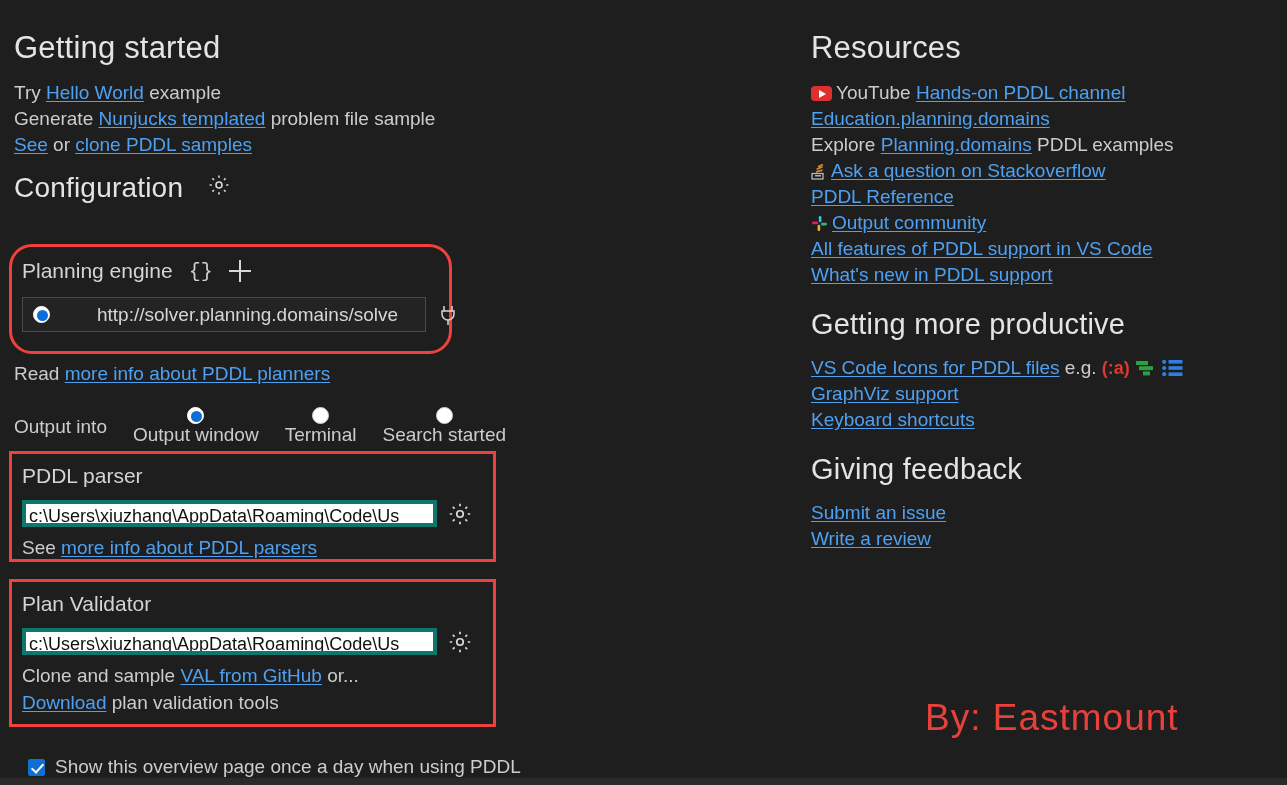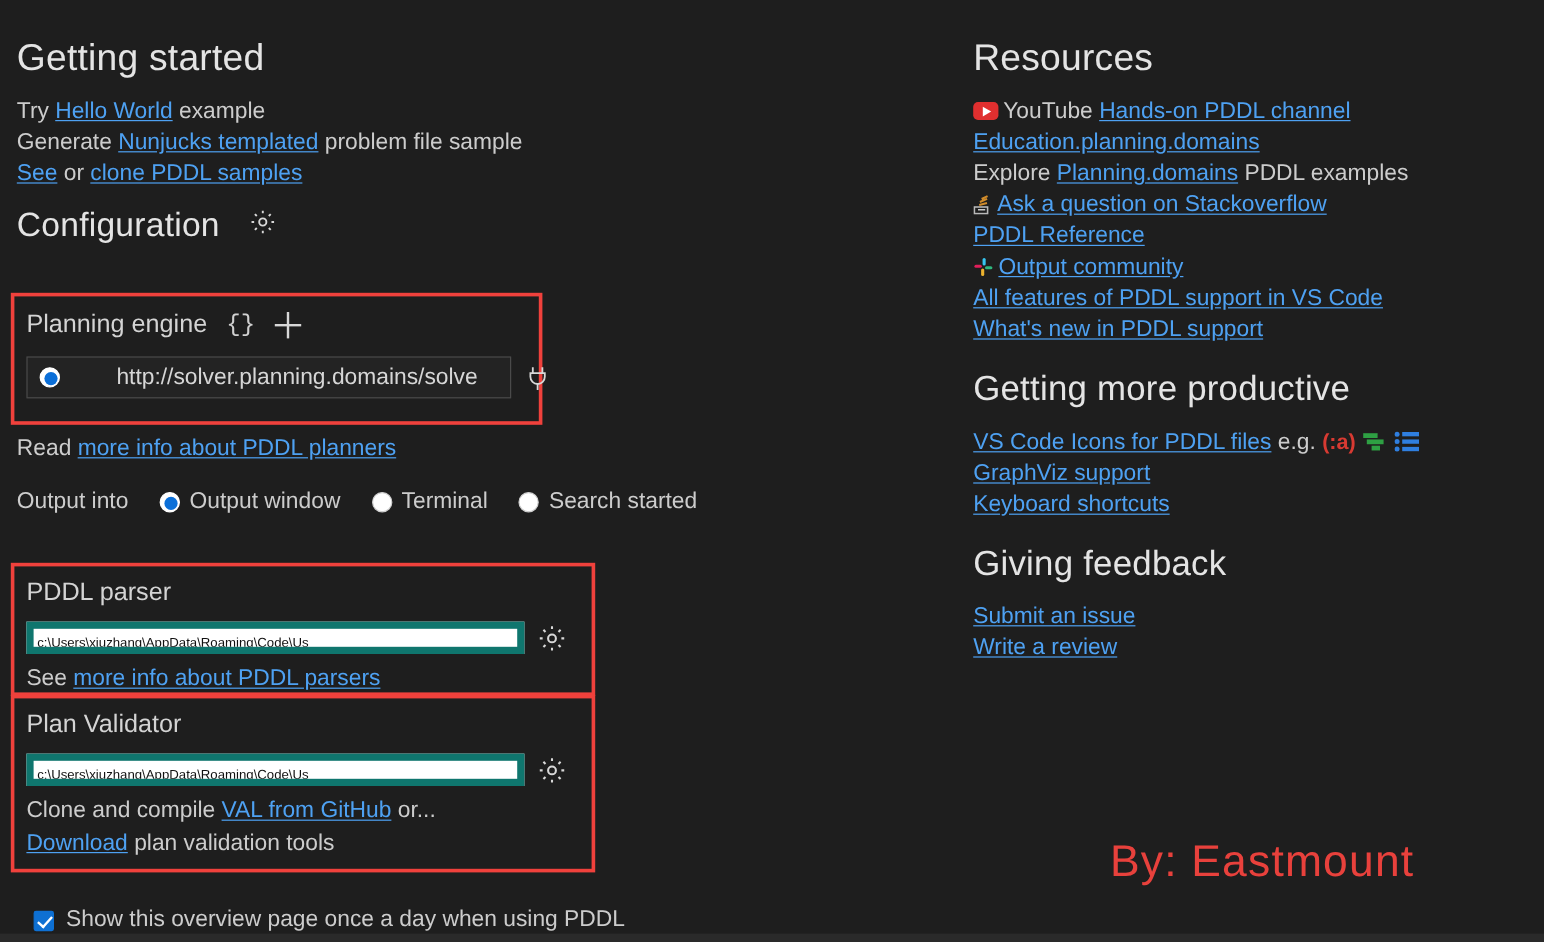--- a/index.html
+++ b/index.html
@@ -47,20 +47,21 @@
   .redbox {
     border: 3px solid #f0413c;
     position: relative;
   }
 
   
   .planning-box {
     position: absolute; left: 9px; top: 244px;
     width: 443px; height: 110px;
     padding: 8px 10px 0 10px;
+    border-radius: 23px;
   }
   .planning-title-row {
     display: flex; align-items: center; gap: 16px;
     font-size: 21px; color: #d4d4d4; margin-top: 4px;
   }
   .icon-braces { font-size: 20px; color: #d0d0d0; font-family:"Liberation Mono", monospace;}
   .icon-plus {
     width: 22px; height: 22px; position: relative; display:inline-block;
   }
   .icon-plus::before, .icon-plus::after {
@@ -88,51 +89,51 @@
   .radio.checked::after {
     content:""; position:absolute; left:3px; top:3px;
     width: 11px; height: 11px; border-radius:50%;
     background: #0b6fd8;
   }
   .engine-url { margin-left: 7px; font-size: 19px; color: #d6d6d6; flex:1 1 auto;}
   .plug-icon { width: 20px; height: 22px; flex:0 0 auto; }
 
   
   .parser-box {
-    position: absolute; left: 9px; top: 469px;
+    position: absolute; left: 9px; top: 451px;
     width: 487px; height: 111px;
     padding: 6px 10px 0 10px;
   }
   .validator-box {
     position: absolute; left: 9px; top: 579px;
     width: 487px; height: 148px;
     padding: 6px 10px 0 10px;
   }
   .box-title { font-size: 21px; color: #d4d4d4; margin-top: 4px;}
   .path-row { display:flex; align-items:center; gap: 10px; margin-top: 12px;}
   .path-input {
     width: 415px; height: 27px;
     background: #ffffff; color: #111111;
-    border: 6px solid #0f766e;
+    border: 4px solid #0f766e;
     font-family: "Liberation Sans", sans-serif;
-    font-size: 11px;
+    font-size: 18px;
     padding: 0 3px;
     line-height: 25px;
     overflow: hidden; white-space: nowrap;
   }
   .gear-btn { width: 26px; height: 26px; flex: 0 0 auto; cursor:pointer;}
   .sub-line { margin-top: 8px; font-size: 19px; line-height: 25px;}
 
   
   .read-line { position:absolute; left:14px; top:363px; font-size:19px;}
   .output-row {
     position:absolute; left:14px; top:407px;
     display:flex; align-items:center; font-size:19px; gap: 0;
   }
-  .output-row .opt { display:flex; align-items:center; margin-left: 18px;}
+  .output-row .opt { display:flex; align-items:center; margin-left: 18px; flex-direction: column;}
   .output-row .opt .radio { width:17px; height:17px;}
   .output-row .opt span { margin-left: 8px;}
 
   
   .show-row {
     position:absolute; left:18px; top:756px;
     display:flex; align-items:center; font-size:19px;
   }
   .chkbox {
     width: 17px; height: 17px; background:#0e70d3;
@@ -270,21 +271,21 @@
     <div class="path-row">
       <div class="path-input">c:\Users\xiuzhang\AppData\Roaming\Code\Us</div>
       <span class="gear-btn">
         <svg width="26" height="26" viewBox="0 0 24 24" fill="none" stroke="#d8d8d8" stroke-width="1.6">
           <circle cx="12" cy="12" r="3"></circle>
           <path d="M12 2.6v2.2M12 19.2v2.2M2.6 12h2.2M19.2 12h2.2M5.4 5.4l1.6 1.6M17 17l1.6 1.6M18.6 5.4L17 7M7 17l-1.6 1.6"></path>
         </svg>
       </span>
     </div>
     <div class="sub-line">
-      <span>Clone and compile </span><a class="link">VAL from GitHub</a><span> or...</span>
+      <span>Clone and sample </span><a class="link">VAL from GitHub</a><span> or...</span>
     </div>
     <div class="sub-line" style="margin-top:2px">
       <a class="link">Download</a><span> plan validation tools</span>
     </div>
   </div>
 
   <label class="show-row">
     <span class="chkbox"></span>
     <span>Show this overview page once a day when using PDDL</span>
   </label>

